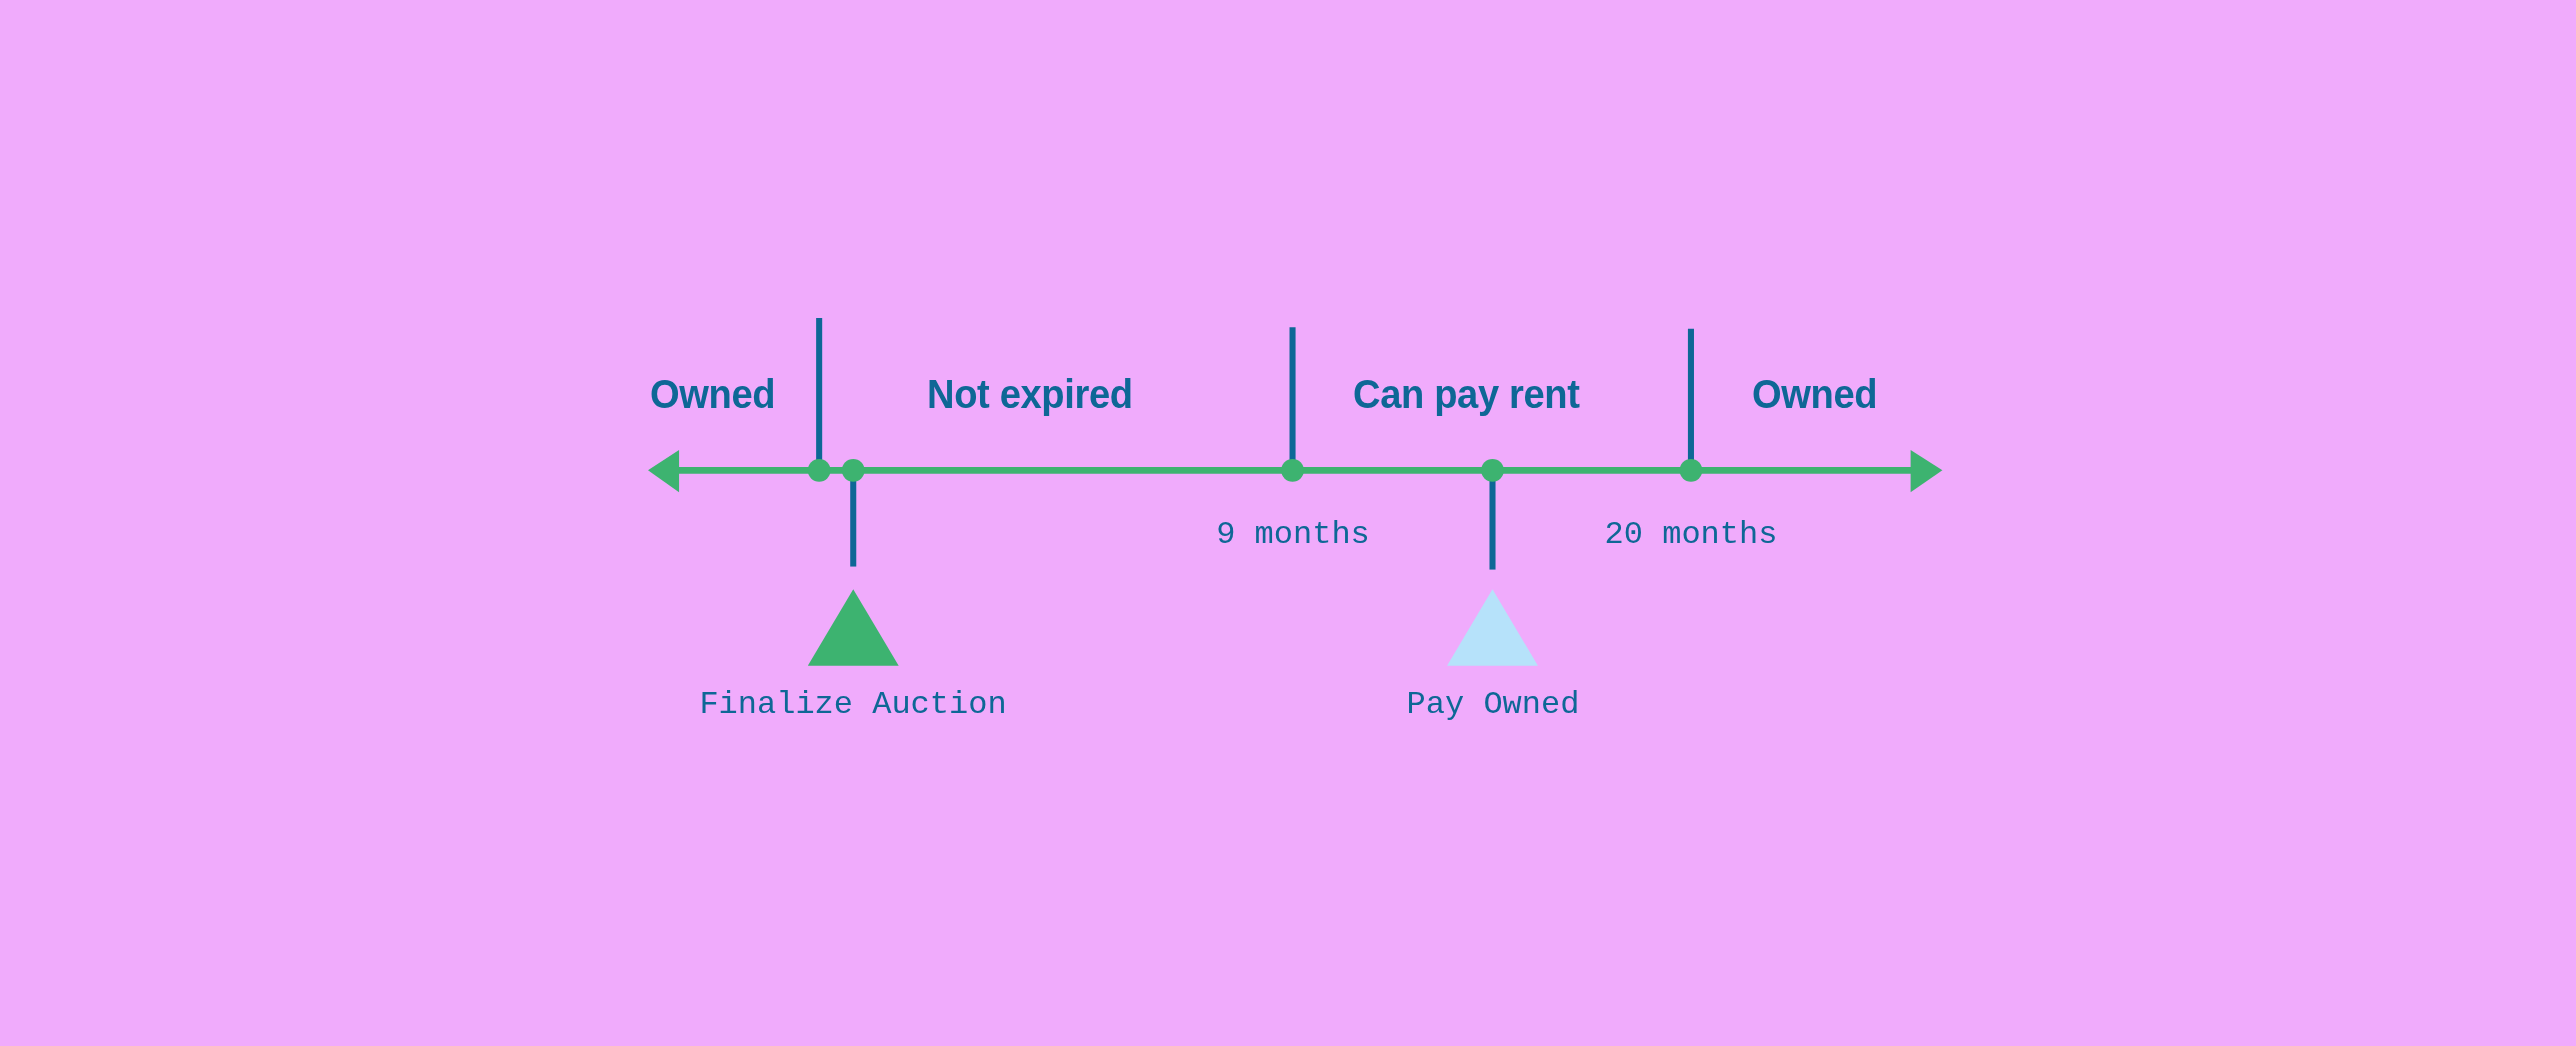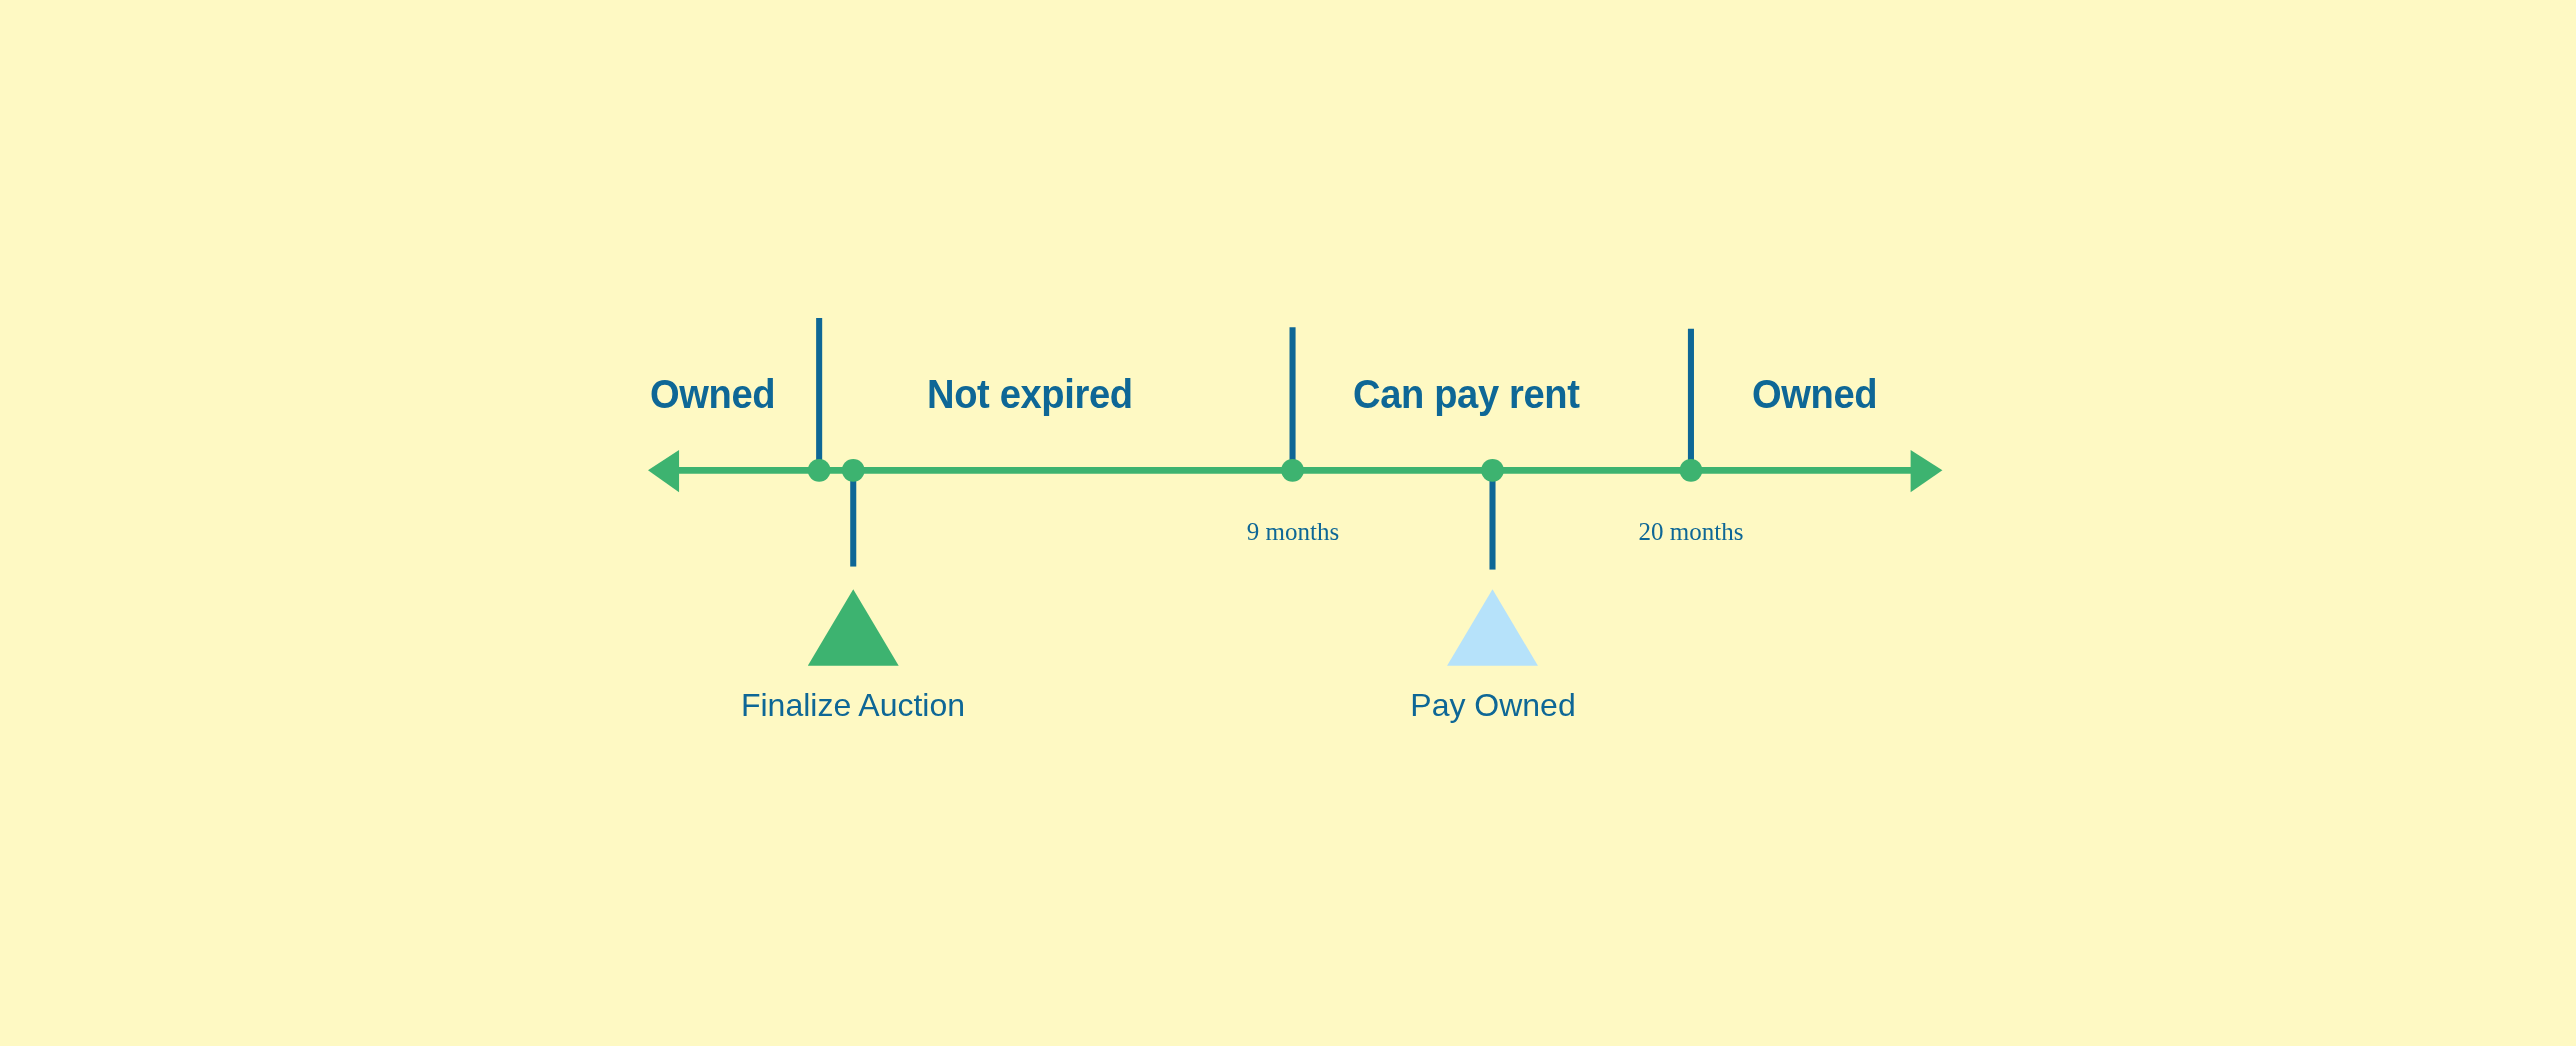--- a/index.html
+++ b/index.html
@@ -7,21 +7,21 @@
     padding: 0;
     background: #ffffff;
   }
   body {
     font-family: "Liberation Sans", sans-serif;
   }
   #canvas {
     position: relative;
     width: 2576px;
     height: 1046px;
-    background: #fef9c3;
+    background: #f0abfc;
     overflow: hidden;
   }
   #timeline-svg {
     position: absolute;
     left: 0;
     top: 0;
     width: 2576px;
     height: 1046px;
   }
   .phase-label {
@@ -31,32 +31,32 @@
     font-size: 41px;
     line-height: 1;
     letter-spacing: -0.4px;
     color: #0E6796;
     white-space: nowrap;
     transform: scaleX(0.93);
     transform-origin: left center;
   }
   .tick-label {
     position: absolute;
-    font-family: Liberation Serif, serif;
+    font-family: Liberation Mono, monospace;
     font-weight: normal;
-    font-size: 25px;
+    font-size: 32px;
     line-height: 1;
     color: #0E6796;
     white-space: nowrap;
     text-align: center;
     transform: translateX(-50%);
   }
   .event-label {
     position: absolute;
-    font-family: Liberation Sans, sans-serif;
+    font-family: Liberation Mono, monospace;
     font-weight: normal;
     font-size: 32px;
     line-height: 1;
     color: #0E6796;
     white-space: nowrap;
     text-align: left;
     transform: translateX(-50%);
   }
 </style>
 </head>

